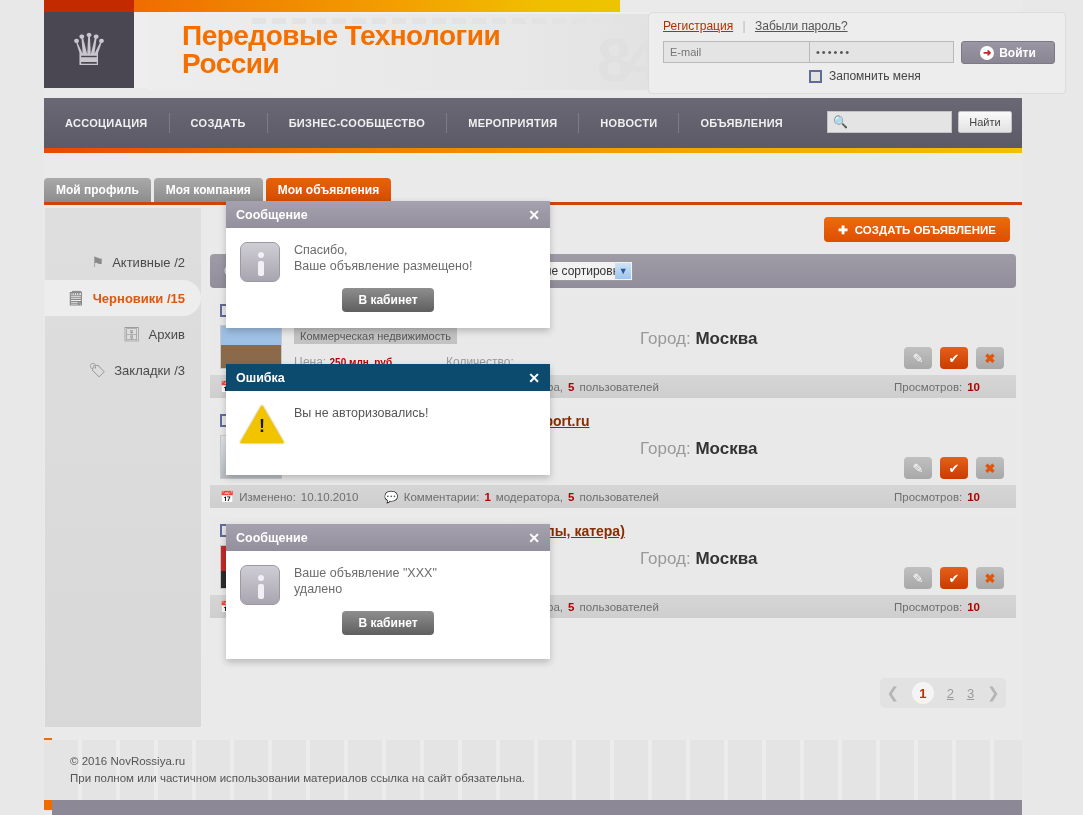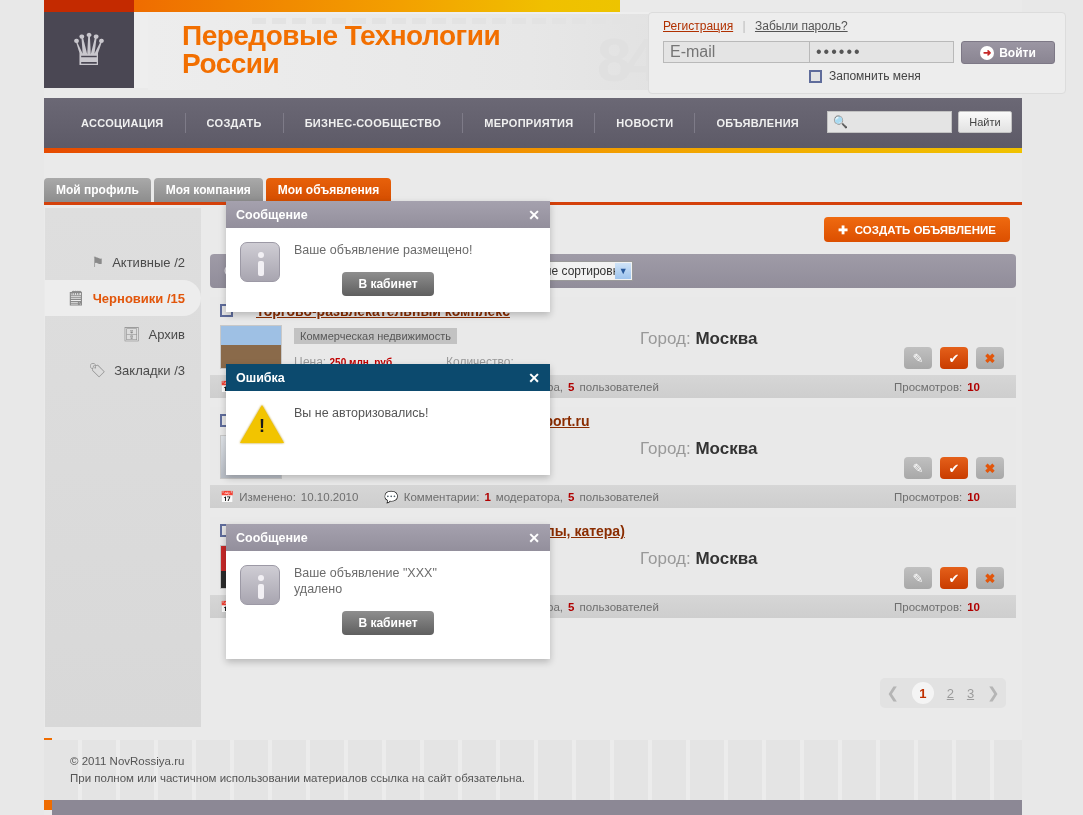--- a/index.html
+++ b/index.html
@@ -37,37 +37,37 @@
       background:repeating-linear-gradient(to right,#e3e3e3 0 14px,transparent 14px 20px); }
 
   
   .loginpanel { position:absolute; left:604px; top:0px; width:418px; height:82px;
       background:#ededed; border:1px solid #dcdcdc; border-radius:4px; }
   .loginlinks { position:absolute; left:14px; top:6px; font-size:12px; }
   .loginlinks a { color:#b03000; text-decoration:underline; }
   .loginlinks a.grey { color:#555; }
   .loginlinks .sep { color:#bbb; margin:0 6px; }
   .inp { position:absolute; height:22px; border:1px solid #b9b9b9; background:#e4e4e4;
-      font-family:"Liberation Sans",sans-serif; font-size:16px; color:#888; padding:0 6px; }
+      font-family:"Liberation Sans",sans-serif; font-size:11px; color:#888; padding:0 6px; }
   #email-field { left:14px; top:28px; width:152px; }
   #pass-field { left:160px; top:28px; width:145px; color:#555; letter-spacing:2px; }
   .loginbtn { position:absolute; left:312px; top:28px; width:94px; height:23px;
       background:linear-gradient(to bottom,#9b96a3,#8a8592); border:1px solid #7d7886;
       border-radius:3px; color:#fff; font-weight:bold; font-size:12px;
       display:flex; align-items:center; justify-content:center; gap:5px; cursor:pointer; }
   .loginbtn .arrowicon { width:14px; height:14px; border-radius:50%; background:#fff;
       color:#c62828; font-size:10px; line-height:14px; text-align:center; font-weight:bold; }
   .remember { position:absolute; left:160px; top:56px; display:flex; align-items:center; gap:7px; }
   .remember .box { width:13px; height:13px; border:2px solid #5f6c9b; background:#e3e3e3; }
   .remember span { font-size:12px; color:#444; }
 
   
   .nav { position:absolute; left:44px; top:98px; width:978px; height:50px;
       background:linear-gradient(to bottom,#6b6875,#5d5a67); }
-  .navitems { position:absolute; left:16px; top:0; height:50px; display:flex; align-items:center; }
+  .navitems { position:absolute; left:0; top:0; height:50px; display:flex; align-items:center; }
   .navitem { color:#f0f0f0; font-size:11px; font-weight:bold; letter-spacing:0.3px;
       padding:0 21px; line-height:20px; border-right:1px solid #7e7b88; cursor:pointer; white-space:nowrap; }
   .navitem:last-child { border-right:none; }
   .searchwrap { position:absolute; right:10px; top:13px; display:flex; gap:6px; }
   .searchinput { width:125px; height:22px; background:#e4e4e4; border:1px solid #c2c2c2;
       padding-left:22px; font-size:12px; }
   .searchicon { position:absolute; left:6px; top:4px; color:#444; font-size:12px; }
   .findbtn { width:54px; height:22px; background:linear-gradient(to bottom,#fafafa,#e2e2e2);
       border:1px solid #c3c3c3; border-radius:2px; font-size:11px; color:#444; cursor:pointer; }
   .navstripe { position:absolute; left:44px; top:148px; width:978px; height:5px;
@@ -438,36 +438,37 @@
           <span class="arrow">❯</span>
         </div>
 
       </div>
     </div>
   </div>
 
   <div class="footer-bar"></div>
   <div class="footer">
     <div class="footer-text">
-      <div>© 2011 NovRossiya.ru</div>
+      <div>© 2016 NovRossiya.ru</div>
       <div>При полном или частичном использовании материалов ссылка на сайт обязательна.</div>
     </div>
   </div>
   <div class="footer-bottom"></div>
 
   <div class="dialog" id="dialog-1">
     <div class="dlg-title grey">
       <span>Сообщение</span>
       <span class="dlg-close">✕</span>
     </div>
     <div class="dlg-body">
       <div class="dlg-icon">
           <div class="ico-info"></div>
         </div>
       <div class="dlg-msg">
+        <div>Спасибо,</div>
         <div>Ваше объявление размещено!</div>
       </div>
       <div class="dlg-btnrow">
         <span class="dlg-btn">В кабинет</span>
       </div>
     </div>
   </div>
 
   <div class="dialog" id="dialog-2">
     <div class="dlg-title orange">

